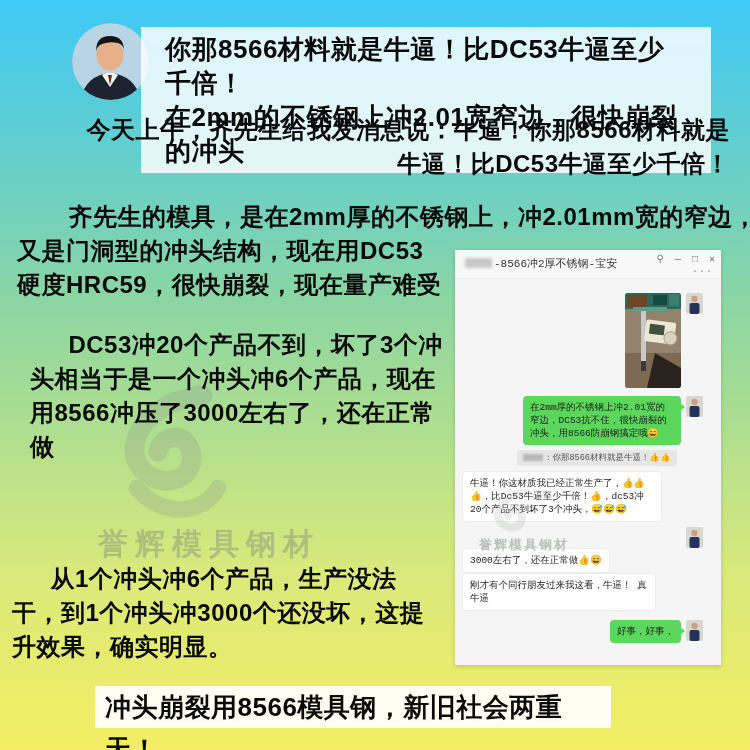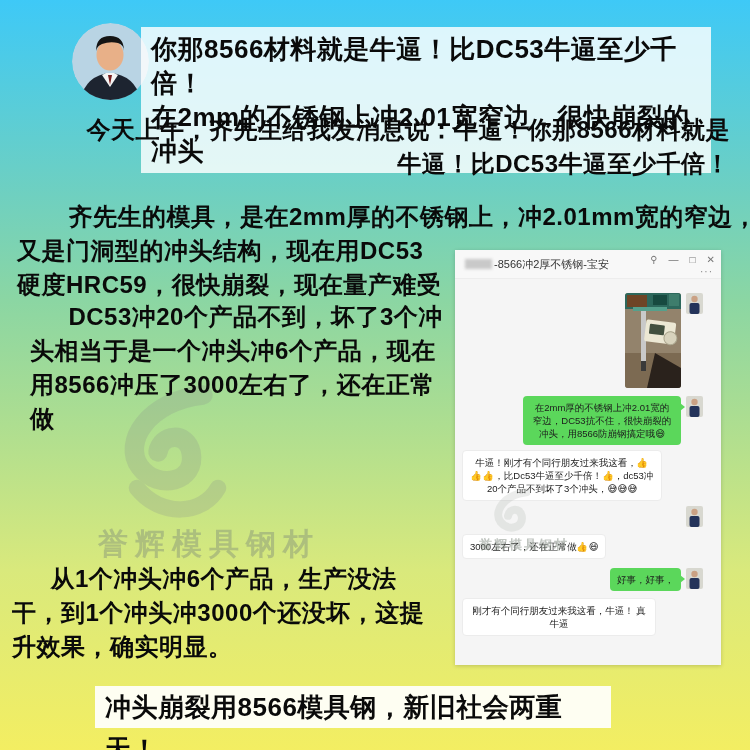--- a/index.html
+++ b/index.html
@@ -7,83 +7,83 @@
     position:relative;width:750px;height:750px;overflow:hidden;
     background:linear-gradient(180deg,#3ec9f7 0%,#6fd0c0 26%,#8bd6a3 40%,#aadd92 55%,#d9e97c 76%,#f3ee62 100%);
     font-family:"Liberation Sans","DejaVu Sans",sans-serif;
     color:#0a0a0a;
   }
   
   .hero-avatar{position:absolute;left:72px;top:23px;width:77px;height:77px;border-radius:50%;overflow:hidden;}
   .headline{
     position:absolute;left:141px;top:27px;width:570px;
     background:rgba(255,255,255,0.82);
-    padding:5px 10px;box-sizing:border-box;
+    padding:5px 24px;box-sizing:border-box;
     font-size:26px;font-weight:700;line-height:34px;letter-spacing:0.5px;
   }
   
   .para{position:absolute;font-size:24px;font-weight:700;line-height:34px;letter-spacing:0.5px;}
   .indent{text-indent:1.6em;}
   .p1{left:30px;top:113px;width:700px;text-align:right;}
   .p2w{left:30px;top:200px;width:705px;white-space:nowrap;}
   .p2n{left:17px;top:234px;width:428px;}
-  .p3{left:30px;top:300px;width:428px;}
+  .p3{left:30px;top:328px;width:428px;}
   .p4{left:30px;top:444px;width:428px;}
   .p5{left:12px;top:562px;width:428px;}
   
   .footer-bar{
     position:absolute;left:95px;top:686px;width:516px;height:42px;
     background:rgba(255,255,254,0.92);
     font-size:26px;font-weight:700;line-height:42px;padding-left:10px;box-sizing:border-box;
     letter-spacing:0.5px;
   }
   
   .wm-logo{position:absolute;opacity:0.26;}
   .wm-logo-main{left:95px;top:380px;width:150px;height:150px;}
   .wm-logo-chat{left:462px;top:486px;width:100px;height:62px;opacity:0.16;}
   .wm-text{position:absolute;font-weight:700;color:rgba(120,132,120,0.40);}
   .wm-text-main{left:98px;top:524px;font-size:30px;letter-spacing:7px;}
   .wm-text-chat{left:477px;top:536px;font-size:13px;letter-spacing:2px;color:rgba(130,140,130,0.5);}
   
   .chat-window{
     position:absolute;left:455px;top:250px;width:266px;height:415px;
-    background:#f5f5f5;box-shadow:0 1px 4px rgba(0,0,0,0.18);
+    background:#f5f5f5;box-shadow:0 1px 4px rgba(0,0,0,0.18);font-family:Liberation Mono, monospace;
   }
   .chat-titlebar{
     position:absolute;top:0;left:0;right:0;height:28px;background:#f8f8f8;
     border-bottom:1px solid #ededed;
   }
   .blur-name{display:inline-block;width:27px;height:10px;background:#c9c9c9;filter:blur(1.5px);vertical-align:middle;margin:0 2px 0 10px;}
   .chat-title{font-size:11px;color:#333;line-height:28px;}
   .win-controls{position:absolute;top:0;right:6px;height:20px;display:flex;gap:11px;align-items:center;}
   .win-btn{font-size:10px;color:#777;line-height:20px;cursor:default;}
   .more-dots{position:absolute;top:16px;right:8px;font-size:10px;color:#888;letter-spacing:1px;}
   .chat-body{position:absolute;top:29px;left:0;right:0;bottom:0;}
-  .row{display:flex;align-items:flex-start;text-align:center;}
+  .row{display:flex;align-items:flex-start;}
   .row.right{justify-content:flex-end;padding-right:18px;gap:5px;}
   .row.left{justify-content:flex-start;padding-left:7px;}
   .chat-avatar{width:17px;height:21px;border-radius:2px;overflow:hidden;flex:0 0 auto;}
   .photo-msg{width:56px;height:95px;border-radius:3px;overflow:hidden;flex:0 0 auto;}
   .bubble{
     font-size:9.5px;line-height:13px;color:#1c1c1c;
     padding:5px 7px;border-radius:4px;box-sizing:border-box;position:relative;
   }
   .bubble.green{background:#5bd75b;}
   .bubble.green::after{
     content:"";position:absolute;right:-4px;top:7px;
     border-top:4px solid transparent;border-bottom:4px solid transparent;border-left:5px solid #5bd75b;
   }
   .bubble.white{background:#ffffff;border:1px solid #ececec;}
   .quote-chip{
     margin-left:62px;display:inline-block;background:#e6e6e6;border-radius:3px;
     font-size:8.5px;color:#555;line-height:12px;padding:2px 6px;
   }
   .blur-quote{display:inline-block;width:20px;height:7px;background:#b8b8b8;filter:blur(1px);vertical-align:middle;margin-right:1px;}
   .mt14{margin-top:14px;}.mt8{margin-top:8px;}.mt5{margin-top:5px;}
-  .mt7{margin-top:7px;}.mt9{margin-top:9px;}
+  .mt7{}.mt9{margin-top:9px;}
   .w155{max-width:158px;}.w198{max-width:200px;}.w192{max-width:194px;}
 </style>
 </head>
 <body>
 
 <div class="canvas">
 
   <svg class="wm-logo wm-logo-main" viewBox="0 0 100 100">
     <path d="M72,10 C35,14 18,42 30,58 C42,74 68,68 64,48 C61,34 44,36 42,48" fill="none" stroke="#8d968d" stroke-width="13" stroke-linecap="round"></path>
     <path d="M28,72 C44,92 72,90 82,72" fill="none" stroke="#8d968d" stroke-width="11" stroke-linecap="round"></path>
@@ -159,53 +159,56 @@
         <div class="bubble green w155">在2mm厚的不锈钢上冲2.01宽的窄边，DC53抗不住，很快崩裂的冲头，用8566防崩钢搞定哦😄</div>
         <div class="chat-avatar">
           <svg width="17" height="21" viewBox="0 0 17 21">
               <rect width="17" height="21" fill="#d8d8d0"></rect>
               <circle cx="8.5" cy="6" r="3.2" fill="#caa184"></circle>
               <rect x="3.5" y="10" width="10" height="11" rx="2" fill="#24335a"></rect>
             </svg>
         </div>
       </div>
 
+      <div class="row mt5">
+        <span class="quote-chip"><span class="blur-quote"></span><span>：你那8566材料就是牛逼！👍👍</span></span>
+      </div>
 
       <div class="row left mt5">
-        <div class="bubble white w198">牛逼！刚才有个同行朋友过来我这看，👍👍👍，比Dc53牛逼至少千倍！👍，dc53冲20个产品不到坏了3个冲头，😅😅😅</div>
+        <div class="bubble white w198">牛逼！你这材质我已经正常生产了，👍👍👍，比Dc53牛逼至少千倍！👍，dc53冲20个产品不到坏了3个冲头，😅😅😅</div>
       </div>
 
       <div class="row right mt5">
         <div class="chat-avatar">
           <svg width="17" height="21" viewBox="0 0 17 21">
               <rect width="17" height="21" fill="#d8d8d0"></rect>
               <circle cx="8.5" cy="6" r="3.2" fill="#caa184"></circle>
               <rect x="3.5" y="10" width="10" height="11" rx="2" fill="#24335a"></rect>
             </svg>
         </div>
       </div>
 
 
       <div class="row left mt7">
         <div class="bubble white">3000左右了，还在正常做👍😄</div>
       </div>
 
+      <div class="row left mt7">
+        <div class="bubble white w192">刚才有个同行朋友过来我这看，牛逼！ 真牛逼</div>
+      </div>
+
       <div class="row right mt9">
         <div class="bubble green">好事，好事，</div>
         <div class="chat-avatar">
           <svg width="17" height="21" viewBox="0 0 17 21">
               <rect width="17" height="21" fill="#d8d8d0"></rect>
               <circle cx="8.5" cy="6" r="3.2" fill="#caa184"></circle>
               <rect x="3.5" y="10" width="10" height="11" rx="2" fill="#24335a"></rect>
             </svg>
         </div>
-      </div>
-
-      <div class="row left mt7">
-        <div class="bubble white w192">刚才有个同行朋友过来我这看，牛逼！ 真牛逼</div>
       </div>
 
     </div>
 
     <svg class="wm-logo wm-logo-chat" viewBox="0 0 100 100" style="position:absolute;left:8px;top:236px;">
       <path d="M72,10 C35,14 18,42 30,58 C42,74 68,68 64,48 C61,34 44,36 42,48" fill="none" stroke="#8d968d" stroke-width="13" stroke-linecap="round"></path>
     </svg>
     <div class="wm-text wm-text-chat" style="left:24px;top:286px;">誉辉模具钢材</div>
   </div>
 

